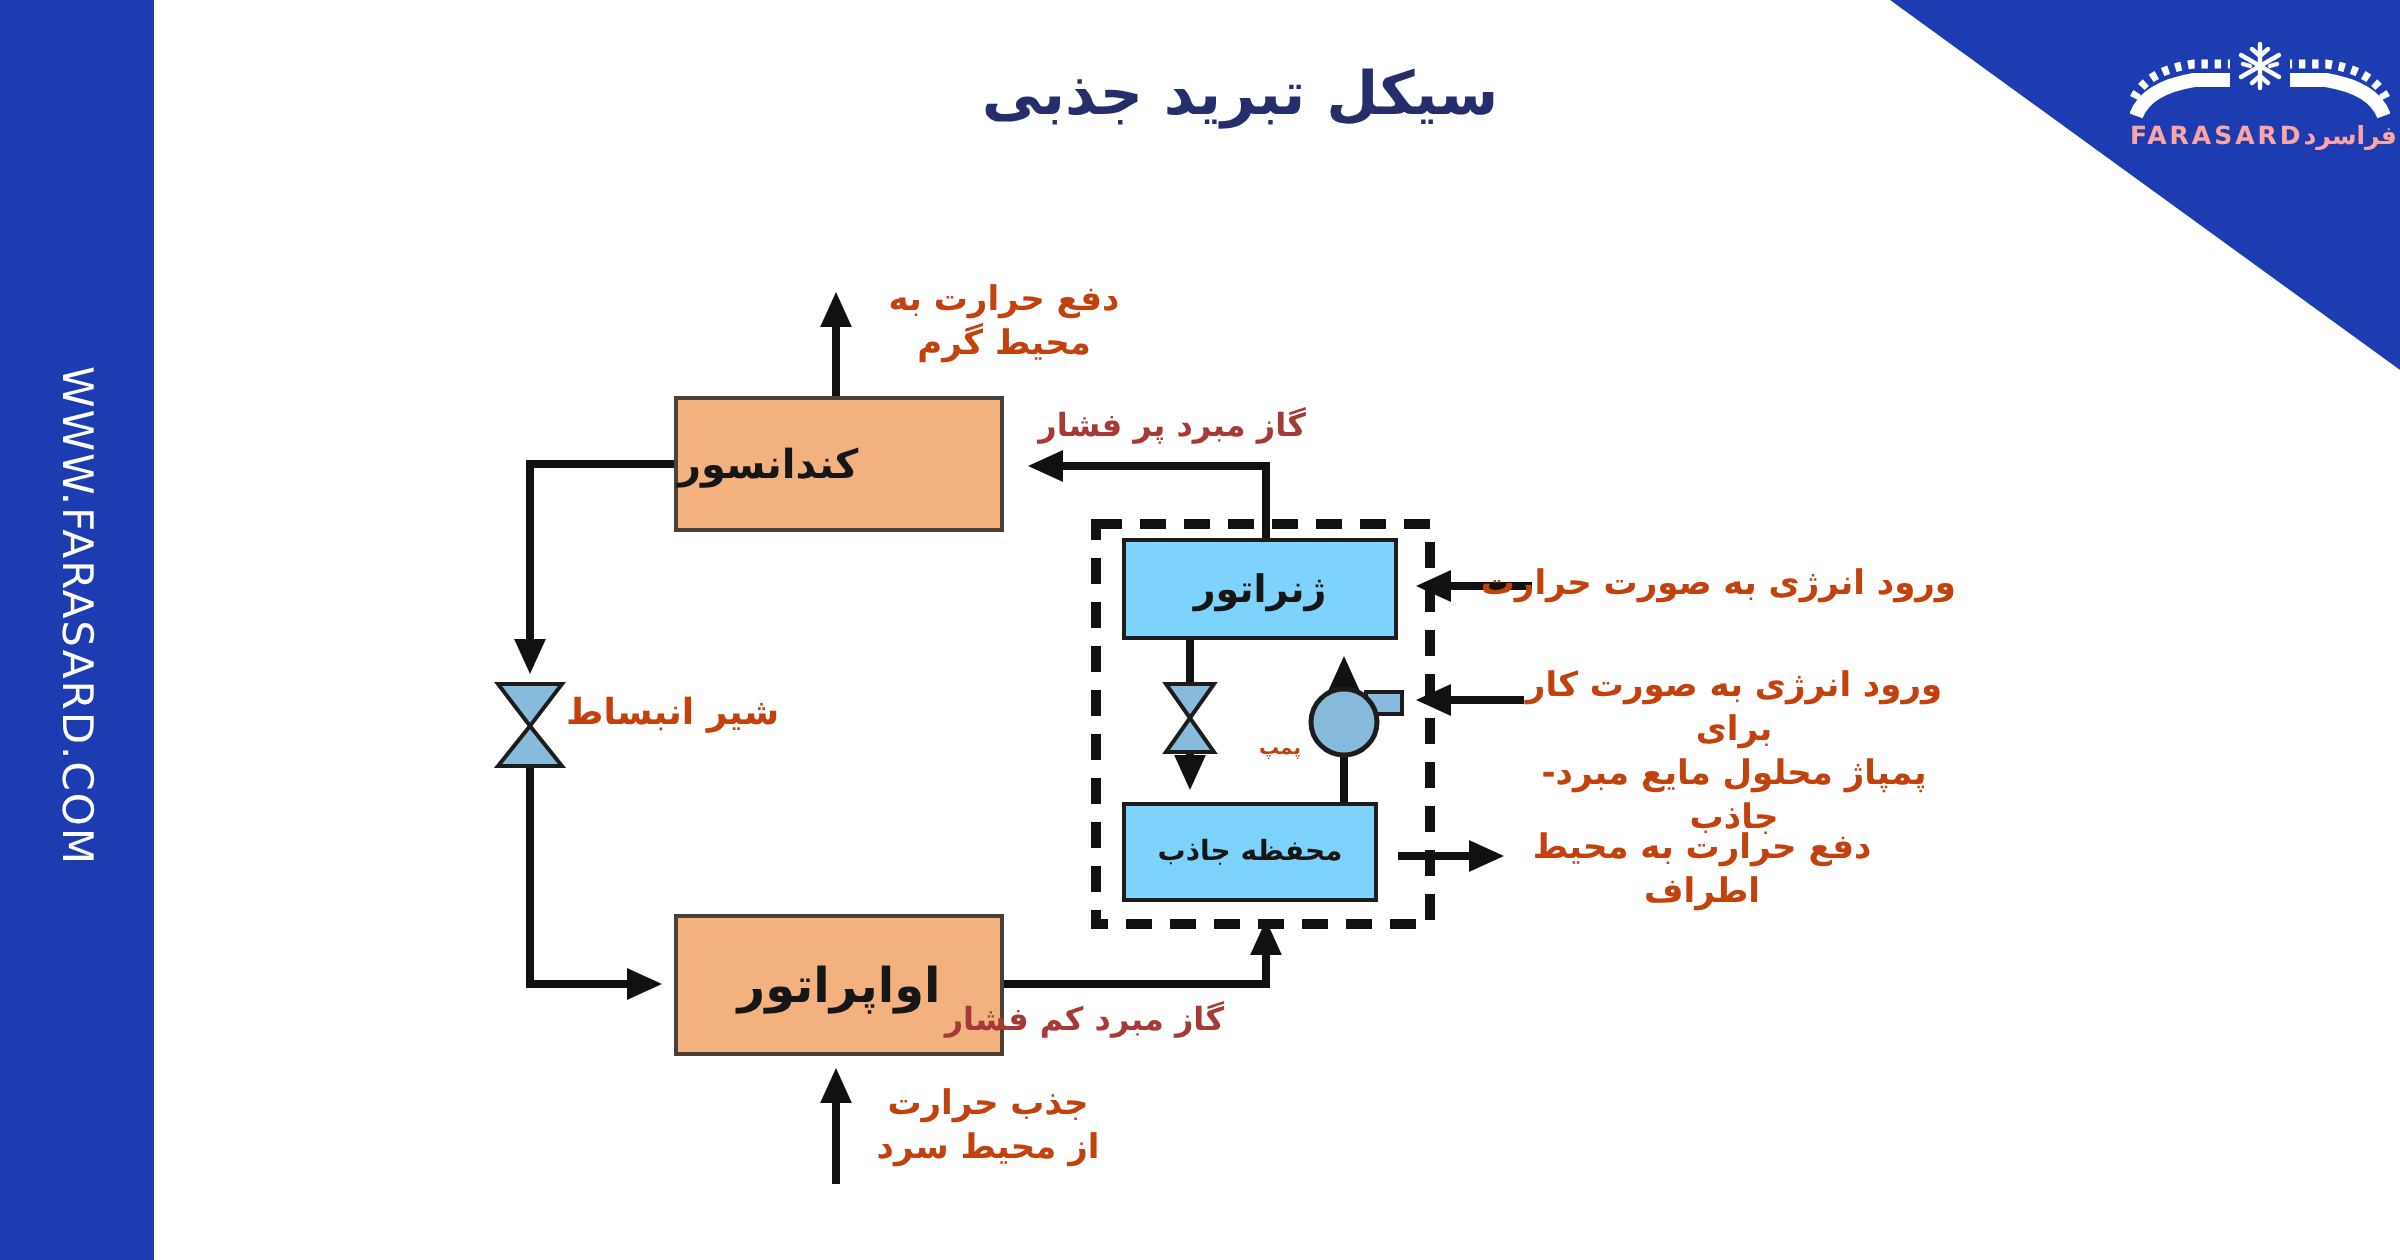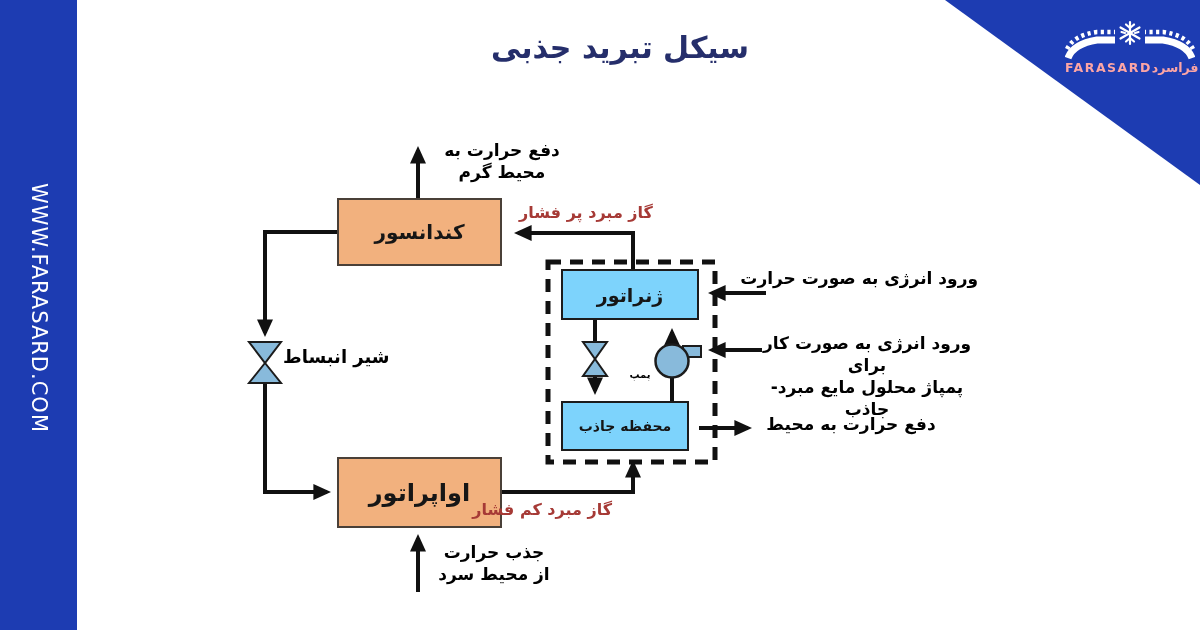--- a/index.html
+++ b/index.html
@@ -31,33 +31,33 @@
     position:absolute;left:430px;top:30px;width:380px;text-align:center;
     color:#252e6b;font-size:30px;font-weight:700;
   }
   
   .box{
     position:absolute;box-sizing:border-box;display:flex;align-items:center;justify-content:center;
     font-weight:700;color:#161616;
   }
   .warm{background:#f2b17e;border:2px solid #4a4038;}
   .cool{background:#7dd3fc;border:2px solid #1c1c1c;}
-  #box-condenser{left:337px;top:198px;width:165px;height:68px;font-size:20px;}
+  #box-condenser{left:337px;top:198px;width:165px;height:68px;font-size:20px;justify-content:flex-end;}
   #box-evaporator{left:337px;top:457px;width:165px;height:71px;font-size:24px;}
   #box-generator{left:561px;top:269px;width:138px;height:51px;font-size:19px;}
   #box-absorber{left:561px;top:401px;width:128px;height:50px;font-size:14px;}
   
-  .lbl{position:absolute;font-weight:700;color:#000000;font-size:17px;line-height:22px;text-align:center;}
+  .lbl{position:absolute;font-weight:700;color:#c2410c;font-size:17px;line-height:22px;text-align:center;}
   .red{color:#a63a36;font-size:16px;white-space:nowrap;}
   #lbl-heat-cond{left:426px;top:139px;width:152px;}
   #lbl-hp{left:516px;top:202px;width:140px;}
   #lbl-valve{left:283px;top:346px;width:110px;font-size:18px;white-space:nowrap;text-align:left;}
   #lbl-lp{left:512px;top:499px;width:100px;}
   #lbl-heat-evap{left:428px;top:541px;width:132px;}
-  #lbl-energy-heat{left:768px;top:267px;width:210px;white-space:nowrap;text-align:right;}
+  #lbl-energy-heat{left:768px;top:281px;width:210px;white-space:nowrap;text-align:right;}
   #lbl-energy-work{left:753px;top:332px;width:228px;}
   #lbl-heat-abs{left:762px;top:413px;width:178px;}
   #lbl-pump{left:620px;top:364px;width:40px;font-size:10px;white-space:nowrap;}
   svg{position:absolute;left:0;top:0;}
 </style>
 </head>
 <body>
 
 <div id="stage">
 
@@ -182,17 +182,18 @@
 
   <div id="lbl-energy-heat" class="lbl" dir="rtl">ورود انرژی به صورت حرارت</div>
 
   <div id="lbl-energy-work" class="lbl" dir="rtl">
     <div>ورود انرژی به صورت کار برای</div>
     <div>پمپاژ محلول مایع مبرد-جاذب</div>
   </div>
 
   <div id="lbl-heat-abs" class="lbl" dir="rtl">
     <div>دفع حرارت به محیط</div>
+    <div>اطراف</div>
   </div>
 
   <div id="lbl-pump" class="lbl" dir="rtl">پمپ</div>
 
 </div>
 
 </body></html>

